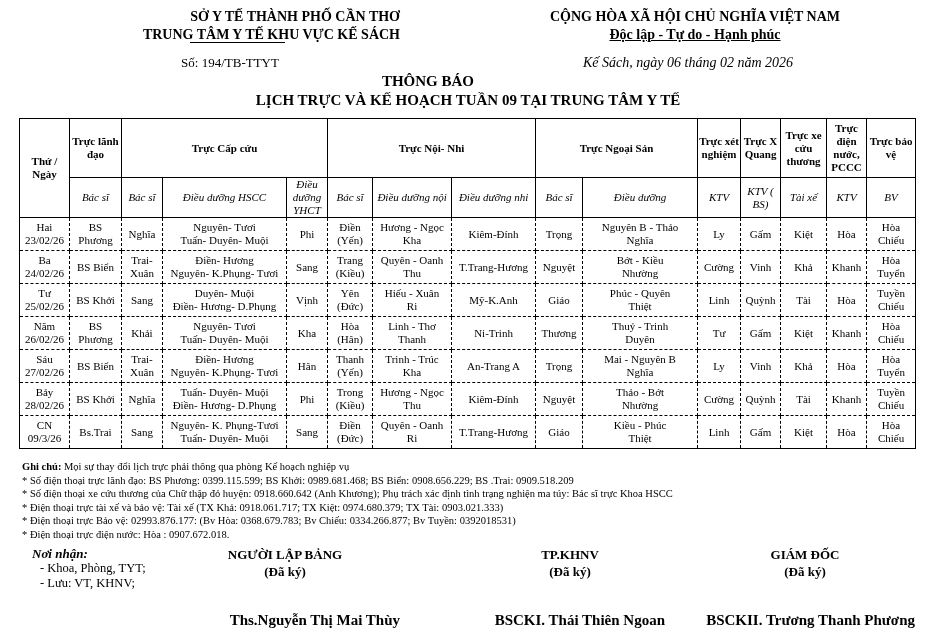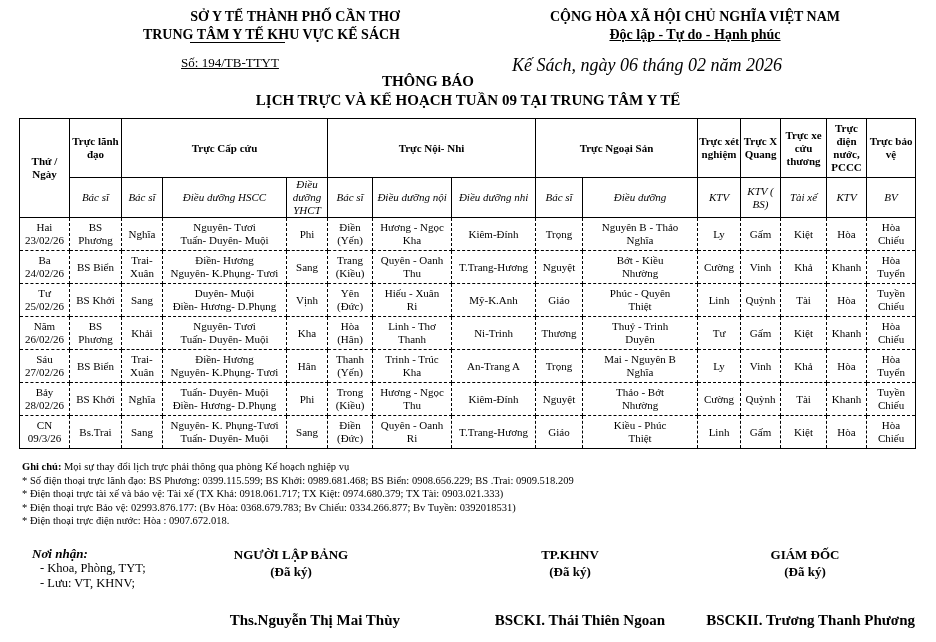--- a/index.html
+++ b/index.html
@@ -3,22 +3,22 @@
 <meta charset="utf-8">
 <style>
   html, body { margin:0; padding:0; background:#ffffff; }
   body { width:936px; height:642px; position:relative; overflow:hidden;
          font-family:"Liberation Serif", "DejaVu Serif", serif; color:#000; }
   .abs { position:absolute; }
 
   .hdr-left { left:80px; top:8px; width:320px; text-align:right; font-weight:bold; font-size:14px; line-height:18px; }
   .hdr-right { left:510px; top:8px; width:370px; text-align:center; font-weight:bold; font-size:14px; line-height:18px; }
   .sub-u { text-decoration:underline; }
-  .so { left:140px; top:55px; width:180px; text-align:center; font-size:13px;text-decoration:underline; }
-  .date { left:512px; top:55px; width:300px; text-align:left; font-size:18px; font-style:italic; }
+  .so { left:140px; top:55px; width:180px; text-align:center; font-size:13px; }
+  .date { left:493px; top:55px; width:300px; text-align:right; font-size:14px; font-style:italic; }
   .title1 { left:0; width:856px; top:73px; text-align:center; font-weight:bold; font-size:15px; }
   .title2 { left:0; width:936px; top:92px; text-align:center; font-weight:bold; font-size:15px; }
 
   table.sched { position:absolute; left:19px; top:118px; width:896px; border-collapse:collapse; table-layout:fixed;
                 font-size:11px; line-height:13px; }
   table.sched th, table.sched td { text-align:center; vertical-align:middle; padding:0 1px; overflow:hidden; }
   table.sched th { border:1px solid #000; font-weight:bold; }
   table.sched thead tr.r2 th { font-weight:normal; font-style:italic; }
   table.sched tbody td { border-left:1px dashed #000; border-right:1px dashed #000; border-bottom:1px dashed #000; height:32px; white-space:pre-line; }
   table.sched tbody tr:last-child td { border-bottom:1.5px solid #000; }
@@ -267,32 +267,33 @@
       <td>Hòa</td>
       <td>Hòa
 Chiếu</td>
     </tr>
   </tbody>
 </table>
 
 <div class="abs notes">
   <div><b>Ghi chú:</b><span> Mọi sự thay đổi lịch trực phải thông qua phòng Kế hoạch nghiệp vụ</span></div>
   <div>* Số điện thoại trực lãnh đạo: BS  Phương: 0399.115.599; BS Khởi:  0989.681.468; BS  Biển: 0908.656.229; BS .Trai: 0909.518.209</div>
+  <div>* Số điện thoại xe cứu thương của Chữ thập đỏ huyện: 0918.660.642 (Anh Khương); Phụ trách xác định tình trạng nghiện ma túy: Bác sĩ trực Khoa HSCC</div>
   <div>* Điện thoại trực tài xế và bảo vệ: Tài  xế (TX  Khả: 0918.061.717;  TX Kiệt: 0974.680.379; TX Tài: 0903.021.333)</div>
   <div>* Điện thoại trực Bảo vệ: 02993.876.177: (Bv Hòa: 0368.679.783; Bv Chiếu: 0334.266.877; Bv Tuyền: 0392018531)</div>
   <div>* Điện thoại trực điện nước: Hòa : 0907.672.018.</div>
 </div>
 
 <div class="abs recv">
   <div class="lbl">Nơi nhận:</div>
   <div style="padding-left:8px">- Khoa, Phòng, TYT;</div>
   <div style="padding-left:8px">- Lưu: VT, KHNV;</div>
 </div>
 
-<div class="abs sig" style="left:201px;width:180px;">
+<div class="abs sig" style="left:195px;width:180px;">
   <div>NGƯỜI LẬP BẢNG</div>
   <div>(Đã ký)</div>
 </div>
 <div class="abs signame" style="left:190px;width:210px;">Ths.Nguyễn Thị Mai Thùy</div>
 
 <div class="abs sig" style="left:500px;width:140px;">
   <div>TP.KHNV</div>
   <div>(Đã ký)</div>
 </div>
 <div class="abs signame" style="left:475px;width:190px;">BSCKI. Thái Thiên Ngoan</div>

